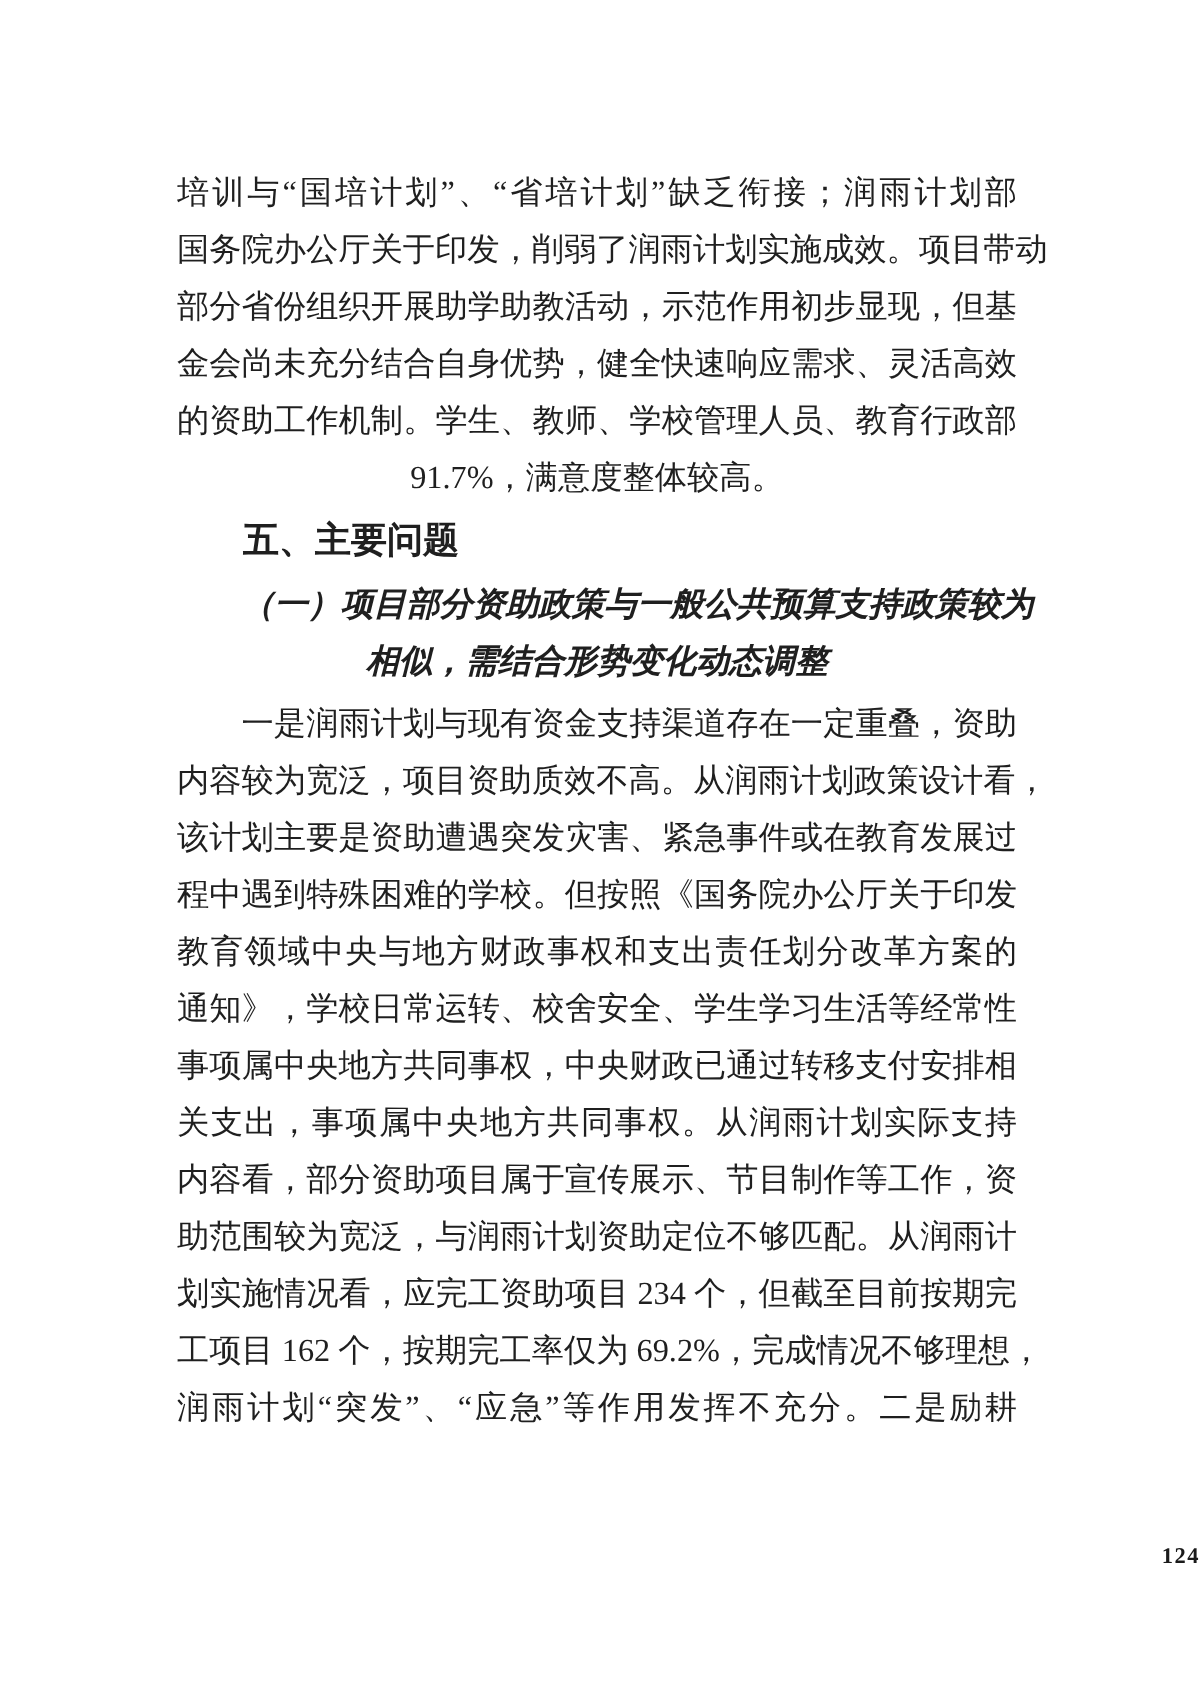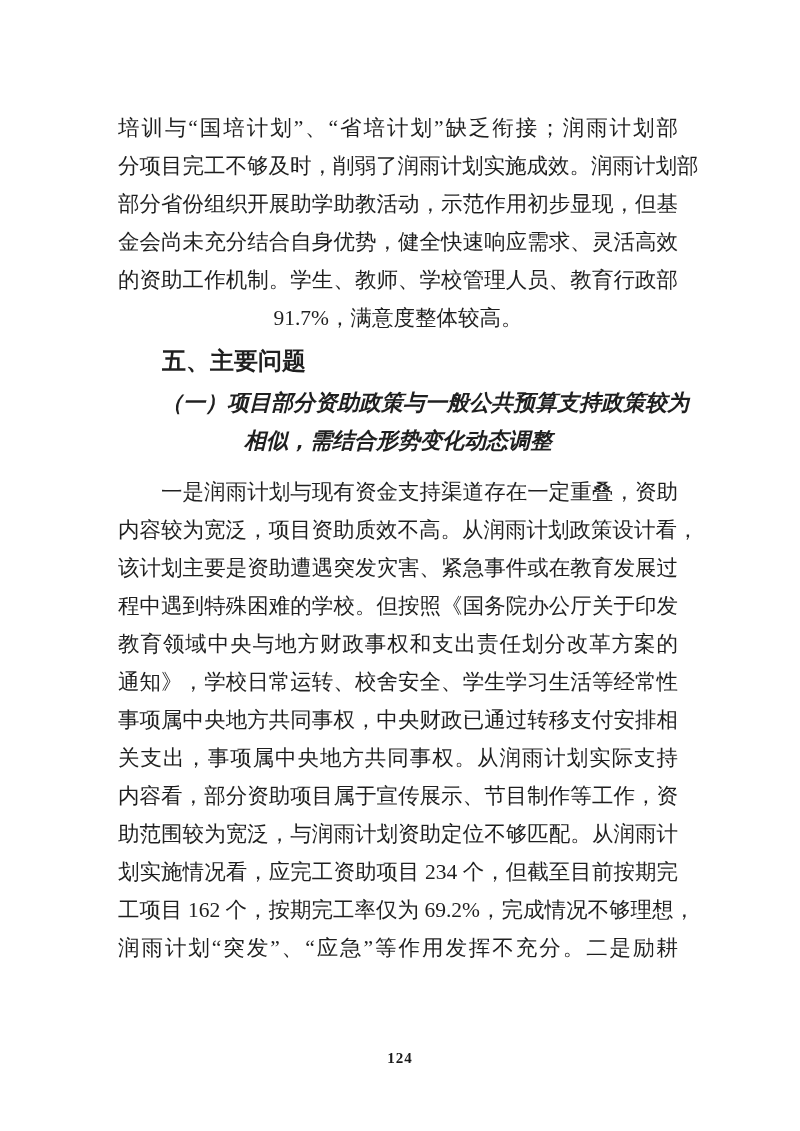--- a/index.html
+++ b/index.html
@@ -49,44 +49,43 @@
   }
   .h2 {
     margin-top: 3px;
   }
   .h2 .line {
     font-weight: 700;
     font-size: 22px;
     font-style: italic;
   }
   .para-2 {
-    margin-top: 13px;
+    margin-top: 3px;
   }
   .page-number {
     position: absolute;
     top: 1030px;
     left: 0;
     width: 100%;
-    text-align: center;
+    text-align: right;
     font-size: 15px;
     font-weight: 700;
     letter-spacing: 1px;
     color: #1a1a1a;
-    margin-top: 20px;
   }
 </style>
 </head>
 <body>
 
 <div class="page">
   <div class="content">
 
     <div class="para para-1">
       <div class="line j">培训与“国培计划”、“省培计划”缺乏衔接；润雨计划部</div>
-      <div class="line j">分项目完工不够及时，削弱了润雨计划实施成效。润雨计划部</div>
+      <div class="line j">国务院办公厅关于印发，削弱了润雨计划实施成效。项目带动</div>
       <div class="line j">部分省份组织开展助学助教活动，示范作用初步显现，但基</div>
       <div class="line j">金会尚未充分结合自身优势，健全快速响应需求、灵活高效</div>
       <div class="line j">的资助工作机制。学生、教师、学校管理人员、教育行政部</div>
       <div class="line">91.7%，满意度整体较高。</div>
     </div>
 
     <div class="h1">五、主要问题</div>
 
     <div class="h2">
       <div class="line j indent">（一）项目部分资助政策与一般公共预算支持政策较为</div>

